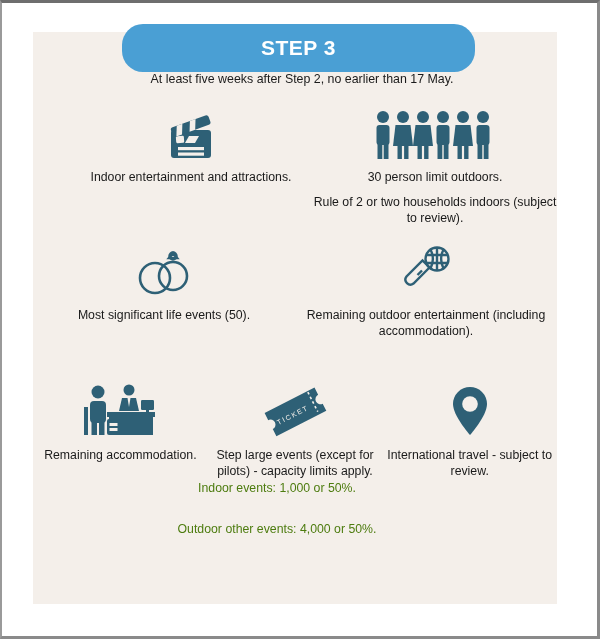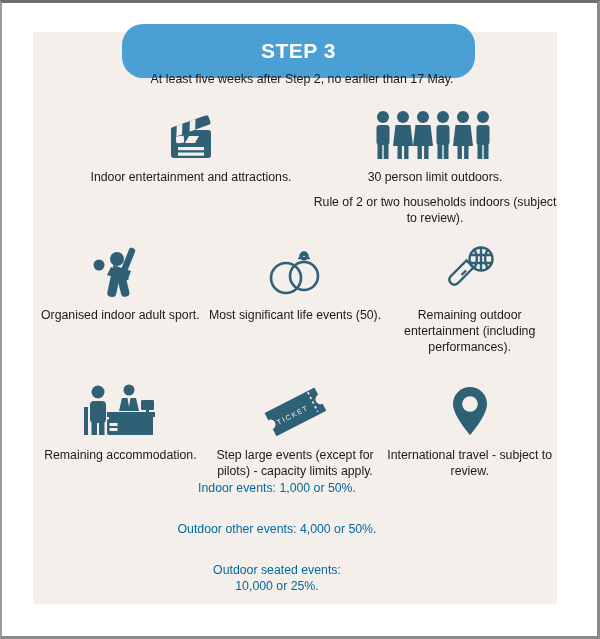--- a/index.html
+++ b/index.html
@@ -20,21 +20,21 @@
   #panel {
     position: absolute;
     left: 31px; top: 29px;
     width: 524px; height: 572px;
     background: #f4efea;
   }
   
   #banner {
     position: absolute;
     left: 120px; top: 21px;
-    width: 353px; height: 54px;
+    width: 353px; height: 48px;
     background: #4a9fd4;
     border-radius: 21px;
     display: flex; align-items: center; justify-content: center;
   }
   #banner-label {
     color: #ffffff;
     font-size: 21px;
     font-weight: bold;
     letter-spacing: 0.5px;
   }
@@ -71,21 +71,21 @@
     color: #1a1a1a;
   }
   .caption p { margin: 0; }
   .caption p + p { margin-top: 9px; }
   .extra-lines {
     position: absolute;
     left: 31px; top: 478px; width: 488px;
     text-align: center;
     font-size: 12.3px;
     line-height: 1.30;
-    color: #0369a1;
+    color: #4d7c0f;
   }
   .extra-lines p { margin: 0; }
   .extra-lines p + p { margin-top: 25px; }
   svg { display: block; }
 </style>
 </head>
 <body>
 
 <div id="frame">
 
@@ -174,38 +174,20 @@
         <p>30 person limit outdoors.</p>
         <p>Rule of 2 or two households indoors (subject to review).</p>
       </div>
     </div>
 
 
   </div>
 
   <div class="row" id="row2">
 
-    <div class="cell">
-      <div class="icon-wrap">
-        <svg width="66" height="54" viewBox="0 0 66 54">
-          <g fill="#2e6076">
-            <circle cx="12" cy="20" r="5.5"></circle>
-            <rect x="38" y="2" width="6.5" height="26" rx="3" transform="rotate(22 41 15)"></rect>
-            <circle cx="30" cy="14" r="7"></circle>
-            <path d="M26 20 l18 6 -3 8 -14 -5 z"></path>
-            <path d="M24 22 c8 2 14 6 18 12 l-8 5 c-4 -5 -9 -8 -14 -9 z"></path>
-            <rect x="22" y="30" width="9" height="22" rx="4" transform="rotate(12 26 40)"></rect>
-            <rect x="32" y="30" width="8.5" height="22" rx="4" transform="rotate(-14 36 40)"></rect>
-          </g>
-        </svg>
-      </div>
-      <div class="caption">
-        <p>Organised indoor adult sport.</p>
-      </div>
-    </div>
 
     <div class="cell">
       <div class="icon-wrap">
         <svg width="66" height="54" viewBox="0 0 66 54">
           <g fill="none" stroke="#2e6076" stroke-width="2.6">
             <circle cx="24" cy="33" r="15"></circle>
             <circle cx="42" cy="31" r="14"></circle>
             <path d="M38 13 l4 -5 4 5 z"></path>
             <circle cx="42" cy="11" r="3.4"></circle>
           </g>
@@ -221,21 +203,21 @@
         <svg width="62" height="54" viewBox="0 0 62 54">
           <g stroke="#2e6076" stroke-width="2.4" fill="none">
             <circle cx="42" cy="14" r="11.5"></circle>
             <path d="M31 10 h22 M31.5 18 h21 M42 2.5 v23 M35.5 4.5 c3 6 3 13 0 19 M48.5 4.5 c-3 6 -3 13 0 19"></path>
             <path d="M34.5 22.5 l-16 16 a5 5 0 0 1 -7 -7 l16 -16 z"></path>
             <path d="M27 25.5 l-4.5 4.5"></path>
           </g>
         </svg>
       </div>
       <div class="caption">
-        <p>Remaining outdoor entertainment (including performances).</p>
+        <p>Remaining outdoor entertainment (including accommodation).</p>
       </div>
     </div>
 
   </div>
 
   <div class="row" id="row3">
 
     <div class="cell">
       <div class="icon-wrap">
         <svg width="78" height="56" viewBox="0 0 78 56">
@@ -295,16 +277,15 @@
       <div class="caption">
         <p>International travel - subject to review.</p>
       </div>
     </div>
 
   </div>
 
   <div class="extra-lines">
     <p>Indoor events: 1,000 or 50%.</p>
     <p>Outdoor other events: 4,000 or 50%.</p>
-    <p>Outdoor seated events:<br>10,000 or 25%.</p>
   </div>
 
 </div>
 
 </body></html>

